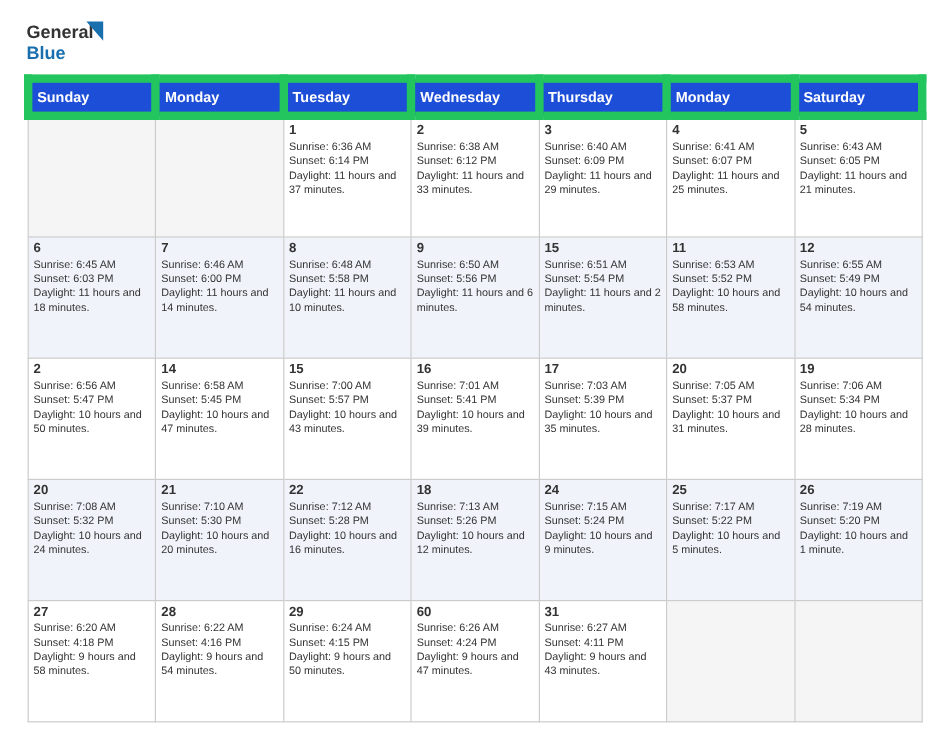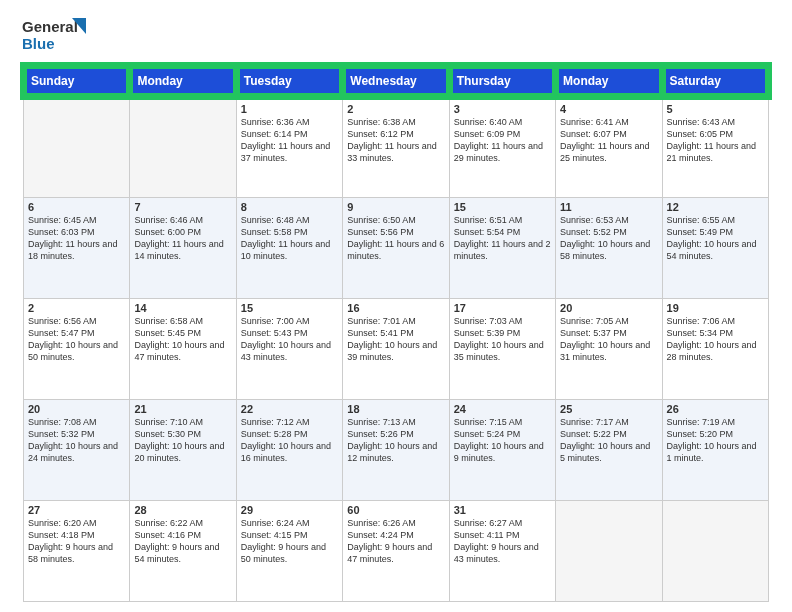--- a/index.html
+++ b/index.html
@@ -217,21 +217,21 @@
           <td>
             <span class="day-num">14</span>
             <div class="day-content">Sunrise: 6:58 AM
 Sunset: 5:45 PM
 Daylight: 10 hours
 and 47 minutes.</div>
           </td>
           <td>
             <span class="day-num">15</span>
             <div class="day-content">Sunrise: 7:00 AM
-Sunset: 5:43 PM
+Sunset: 5:57 PM
 Daylight: 10 hours
 and 43 minutes.</div>
           </td>
           <td>
             <span class="day-num">16</span>
             <div class="day-content">Sunrise: 7:01 AM
 Sunset: 5:41 PM
 Daylight: 10 hours
 and 39 minutes.</div>
           </td>

